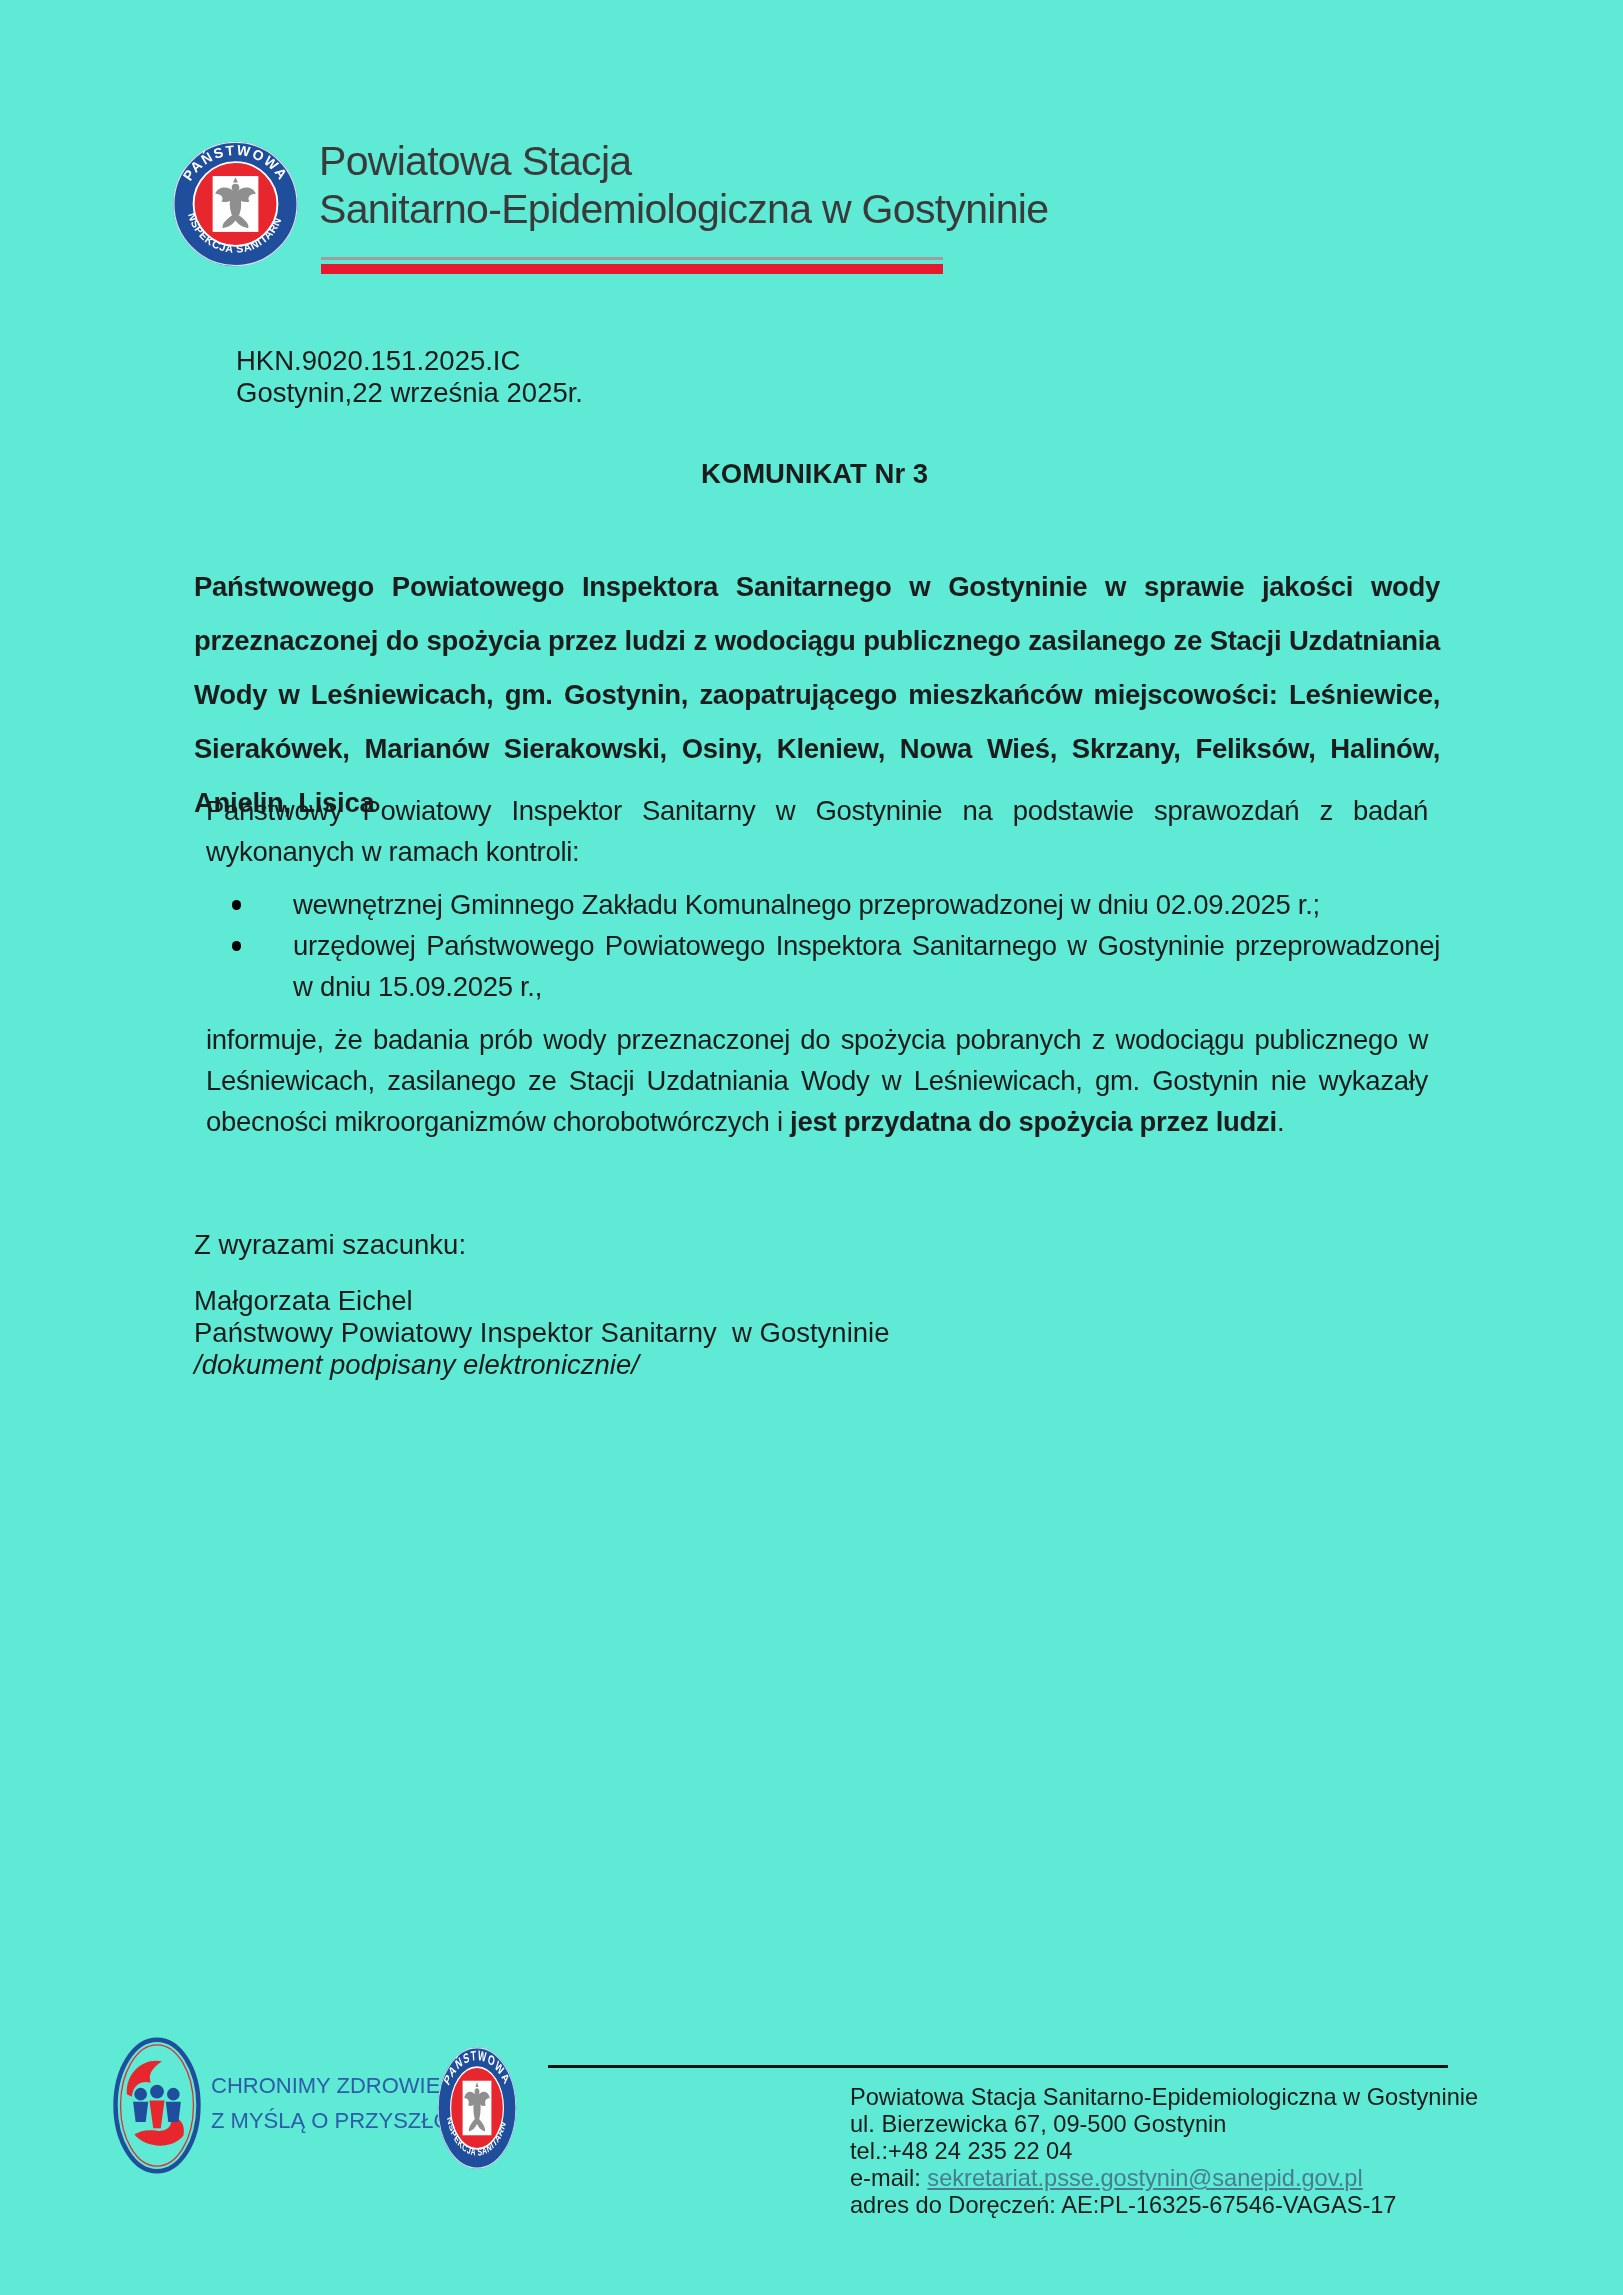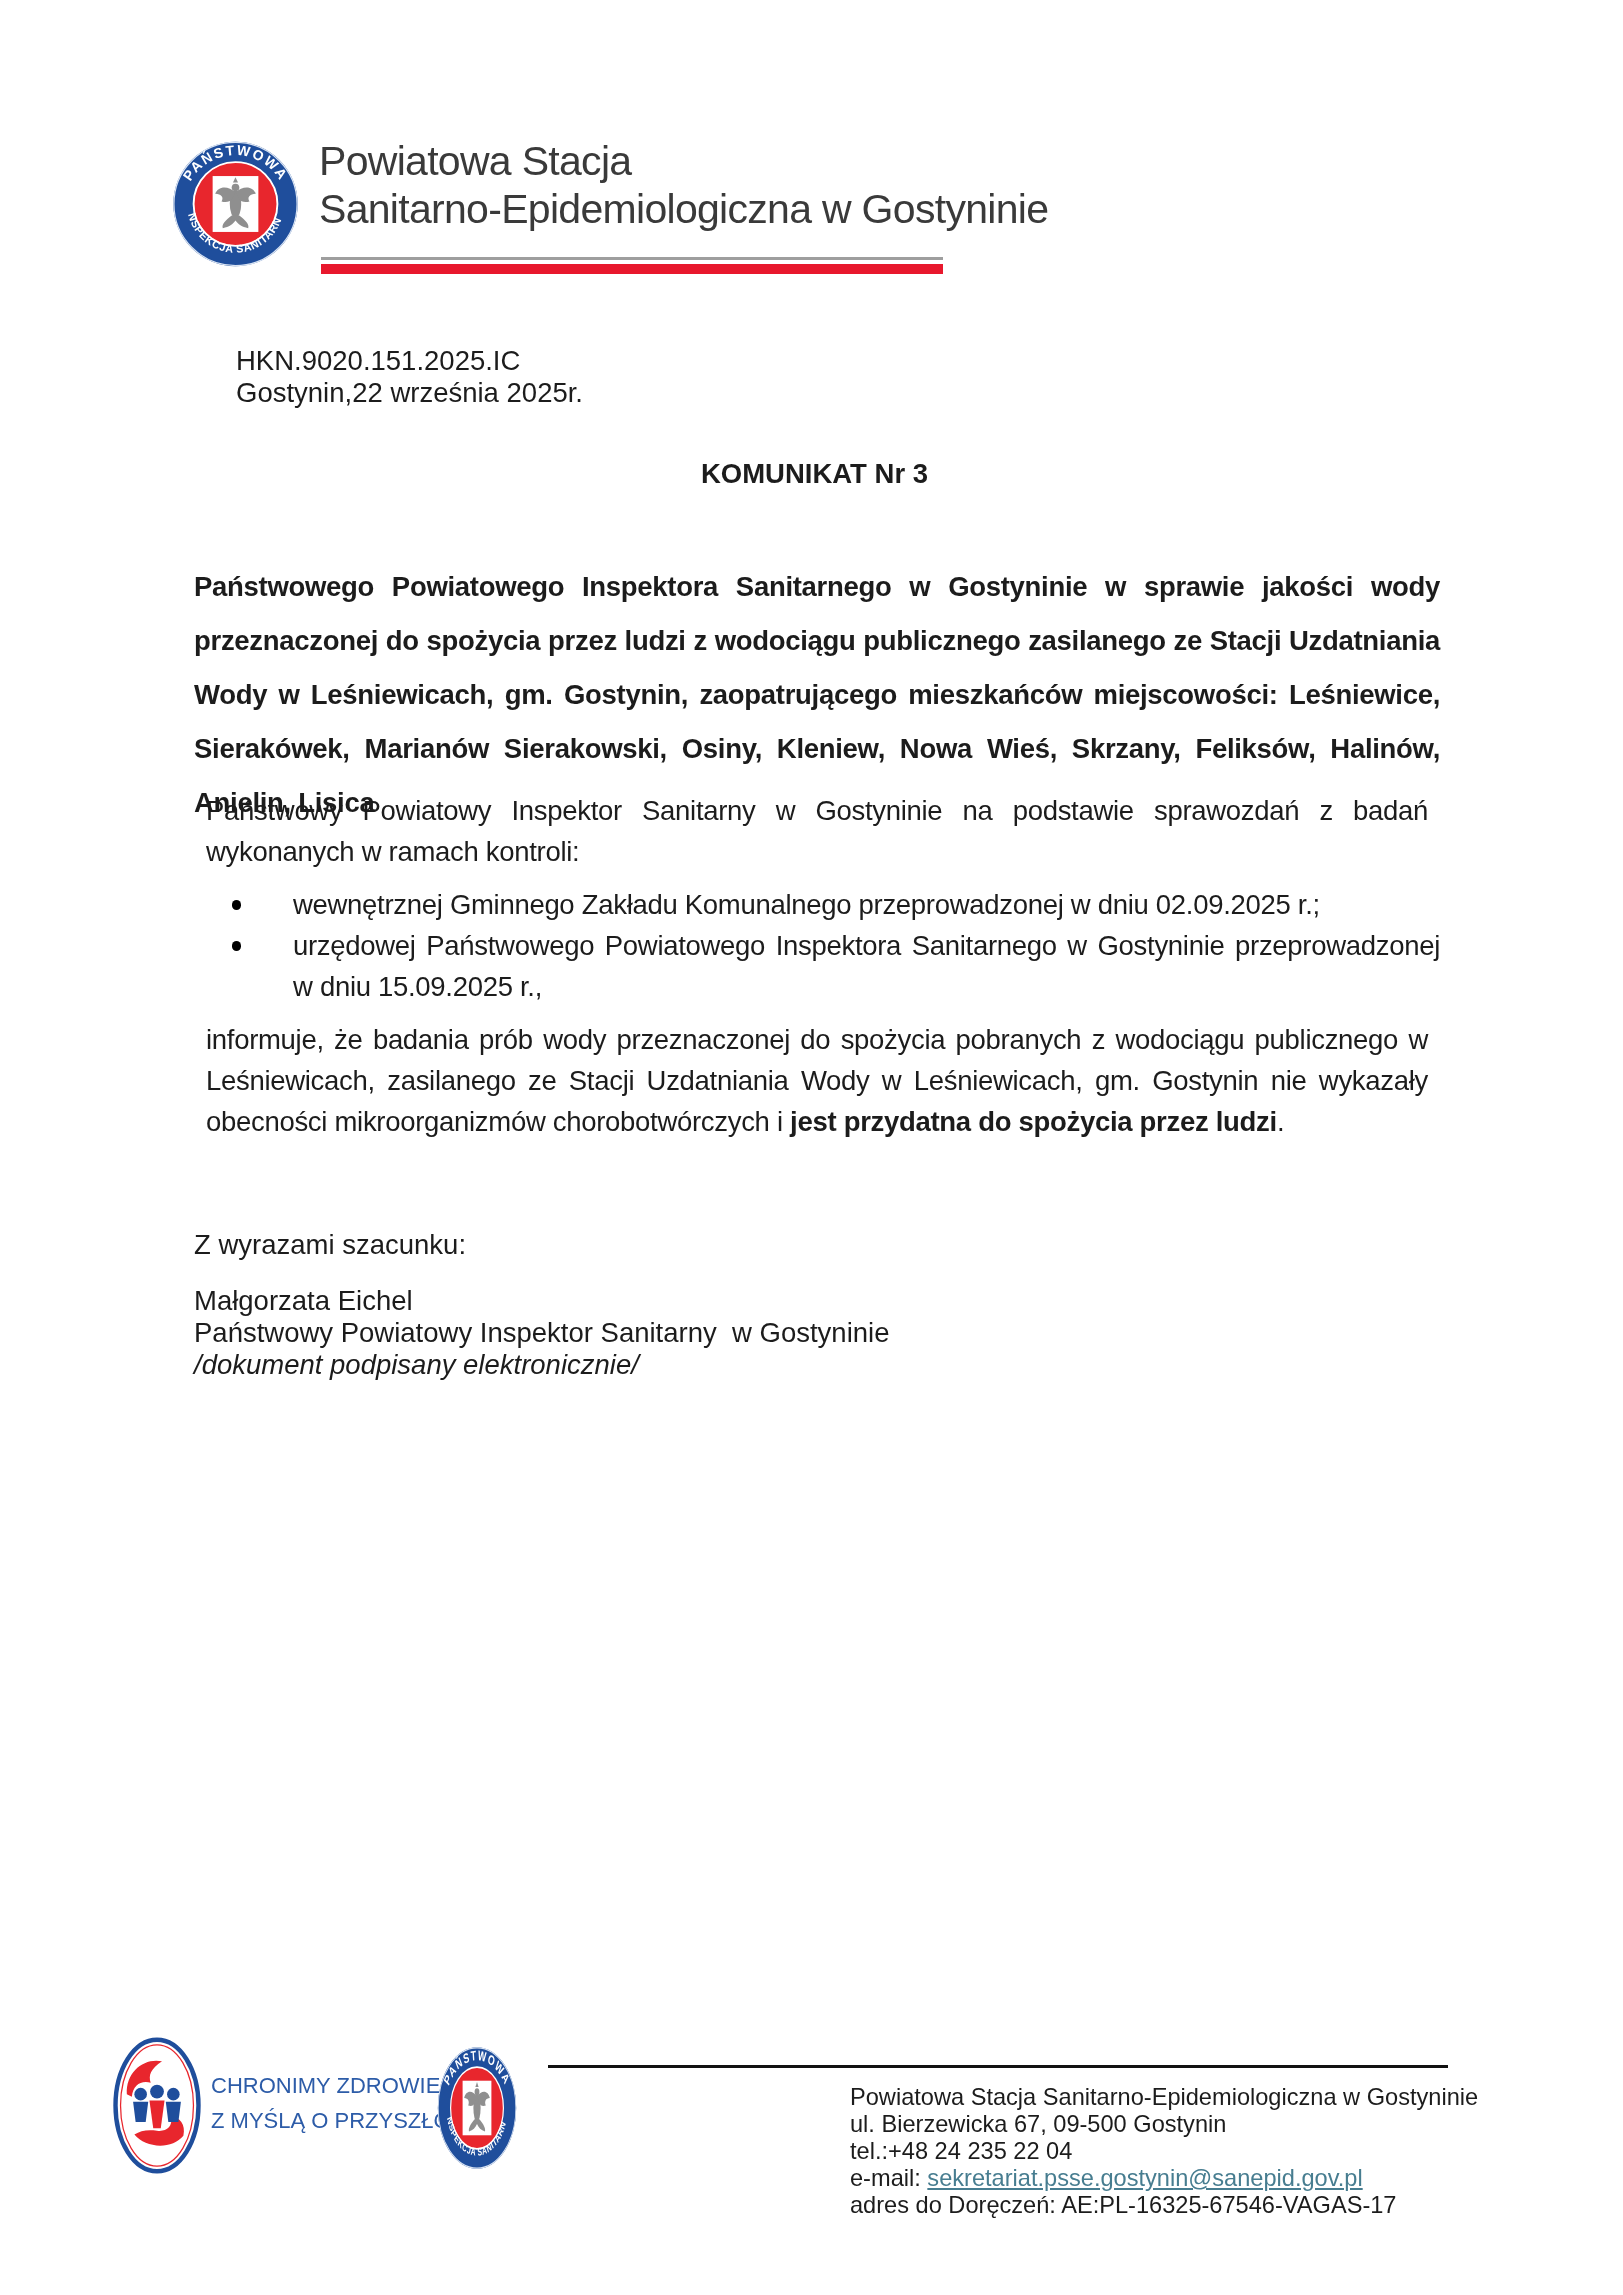--- a/index.html
+++ b/index.html
@@ -1,19 +1,19 @@
 <!DOCTYPE html>
 <html style="font-size:10.5px"><head>
 <meta charset="utf-8">
 <style>
   html,body{margin:0;padding:0;background:#6b6b6b;}
   .page{
     position:relative;
     width:1623px;height:2295px;
-    background:#ffffff;
+    background:#5eead4;
     font-family:"Liberation Sans", sans-serif;
     color:#1c1c1c;
     overflow:hidden;
   }
   .abs{position:absolute;}
 
   
   .badge{width:127px;height:130px;}
   .org-title{
     left:319px;top:137px;width:1112px;

